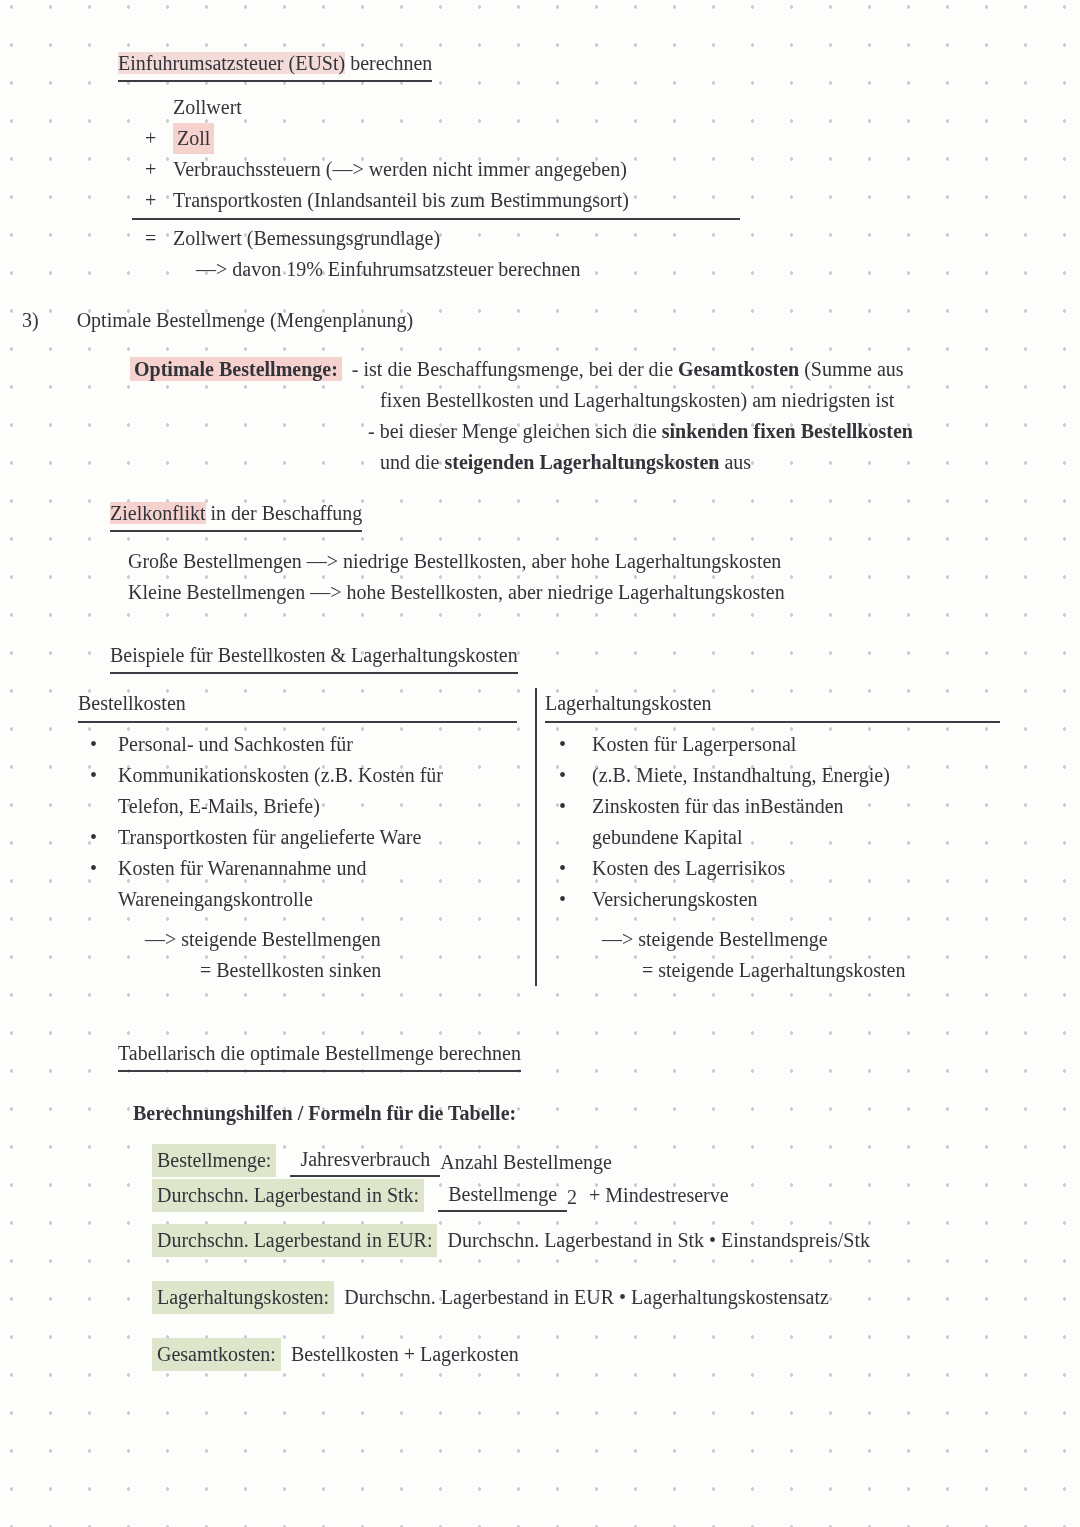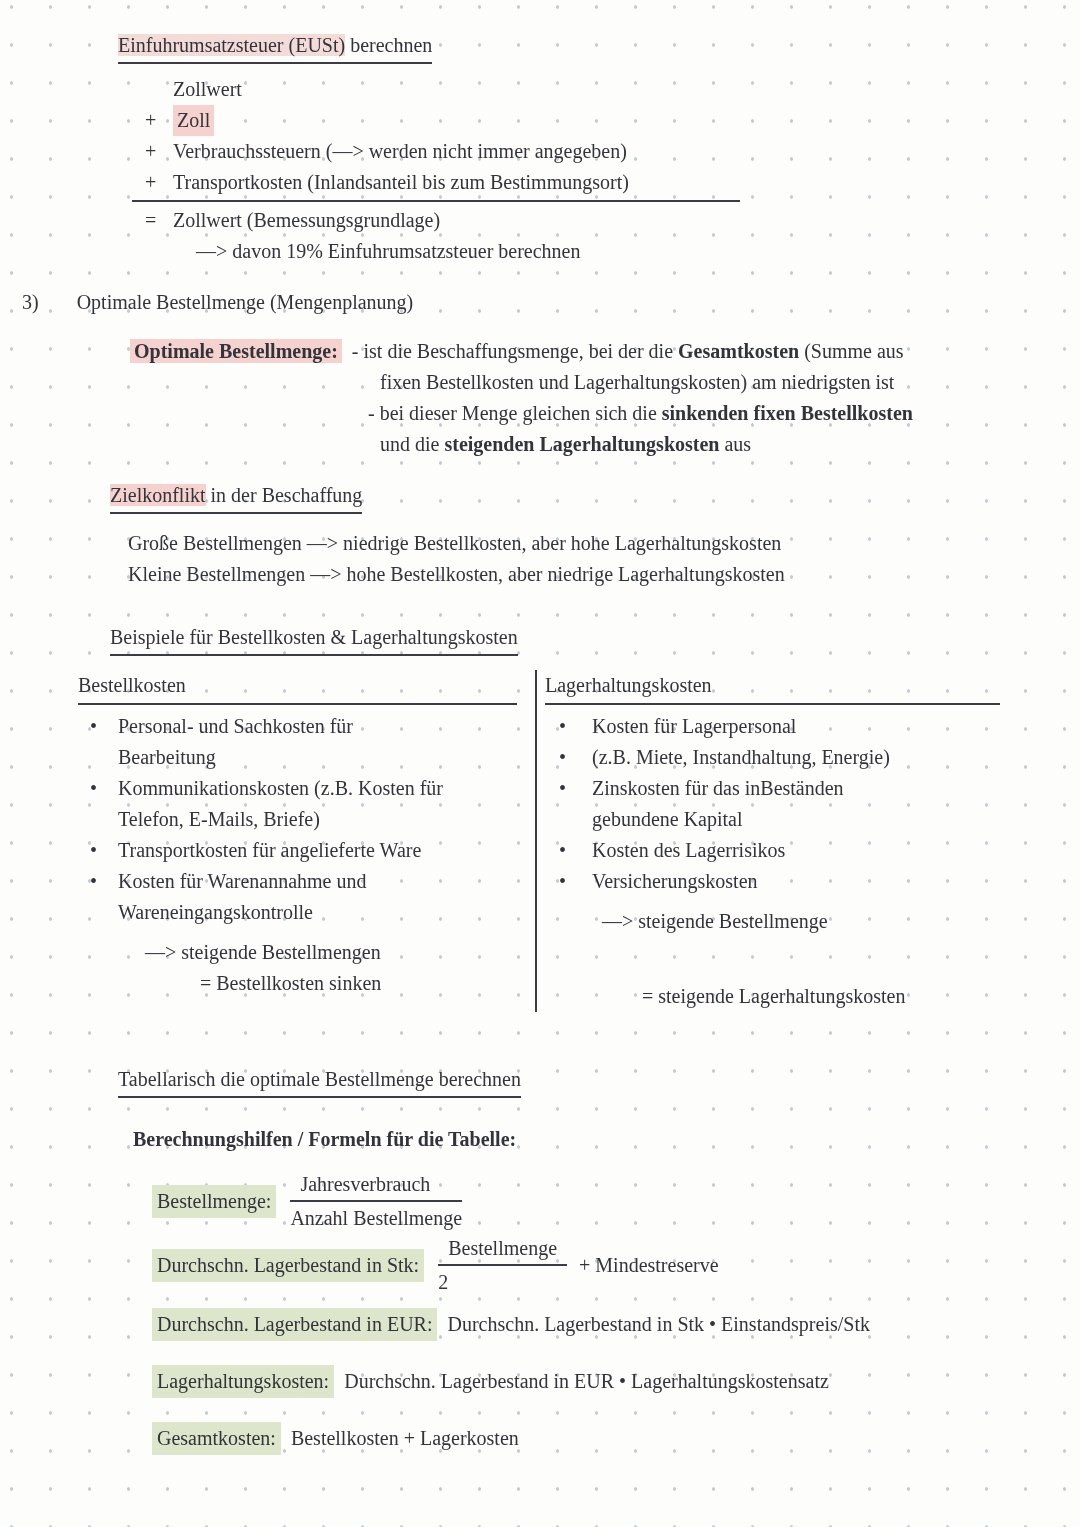--- a/index.html
+++ b/index.html
@@ -12,21 +12,21 @@
     position: relative;
     width: 1080px;
     height: 1527px;
     background-color: var(--paper, #fdfdfb);
     background-image: radial-gradient(circle, var(--dot, #c8ccd5) 1.6px, transparent 1.9px);
     background-size: 39px 38px;
     background-position: -8px -12px;
     overflow: hidden;
     font-size: 20px;
     line-height: 31px;
-    padding-top: 30px;
+    padding-top: 48px;
   }
   .underlined { display: inline-block; border-bottom: 2px solid var(--rule, #3c3c44); padding-bottom: 1px; }
   .b { font-weight: bold; }
   .hp  { background: var(--hl_pink, #f5d2cd); }
   .hpl { background: var(--hl_pink_light, #f3dcd7); }
   .hg  { background: var(--hl_green, #dde6ca); }
   .line { display: block; }
 
   .eust-title { margin-left: 118px; }
 
@@ -57,33 +57,33 @@
   .col.right { flex: 1; border-left: 2px solid var(--rule, #3c3c44); padding-left: 8px; }
   .col-header { border-bottom: 2px solid var(--rule, #3c3c44); padding-bottom: 2px; margin-bottom: 6px; }
   .blist { list-style: none; }
   .blist li { position: relative; padding-left: 40px; }
   .blist li::before { content: "•"; position: absolute; left: 12px; }
   .right .blist li { padding-left: 47px; }
   .right .blist li::before { left: 14px; }
   .arrow-l { margin-left: 67px; margin-top: 9px; }
   .eq-l    { margin-left: 122px; }
   .arrow-r { margin-left: 57px; margin-top: 9px; }
-  .eq-r    { margin-left: 97px; margin-top: 44px; }
+  .eq-r    { margin-left: 97px; }
 
   .theading { margin: 40px 0 0 118px; }
   .subheading { margin: 26px 0 0 133px; }
 
   .formula { display: flex; align-items: center; margin-left: 152px; }
   .f1 { margin-top: 15px; }
   .f2 { margin-top: 2px; }
   .f3 { margin-top: 12px; }
   .f4 { margin-top: 24px; }
   .f5 { margin-top: 24px; }
   .flabel { font-weight: normal; padding: 1px 5px; }
-  .frac { display: inline-flex; flex-direction: column; margin-left: 14px; line-height: 28px; }
+  .frac { display: inline-flex; flex-direction: row; align-items: center; margin-left: 14px; line-height: 28px; }
   .frac .num { border-bottom: 2px solid var(--rule, #3c3c44); padding: 0 10px 2px; }
   .frac .den { padding-top: 2px; }
   .ftext { margin-left: 10px; }
   .fsuffix { margin-left: 12px; }
 </style>
 </head>
 <body>
 
 <div class="page">
 
@@ -140,21 +140,20 @@
   
   <div class="bheading underlined">Beispiele für Bestellkosten &amp; Lagerhaltungskosten</div>
 
   
   <div class="compare">
     <div class="col left">
       <div class="col-header">Bestellkosten</div>
       <ul class="blist">
         <li>
             <span class="line">Personal- und Sachkosten für</span>
-            <span class="line">Bearbeitung</span>
           </li>
         <li>
             <span class="line">Kommunikationskosten (z.B. Kosten für</span>
             <span class="line">Telefon, E-Mails, Briefe)</span>
           </li>
         <li>
             <span class="line">Transportkosten für angelieferte Ware</span>
           </li>
         <li>
             <span class="line">Kosten für Warenannahme und</span>

